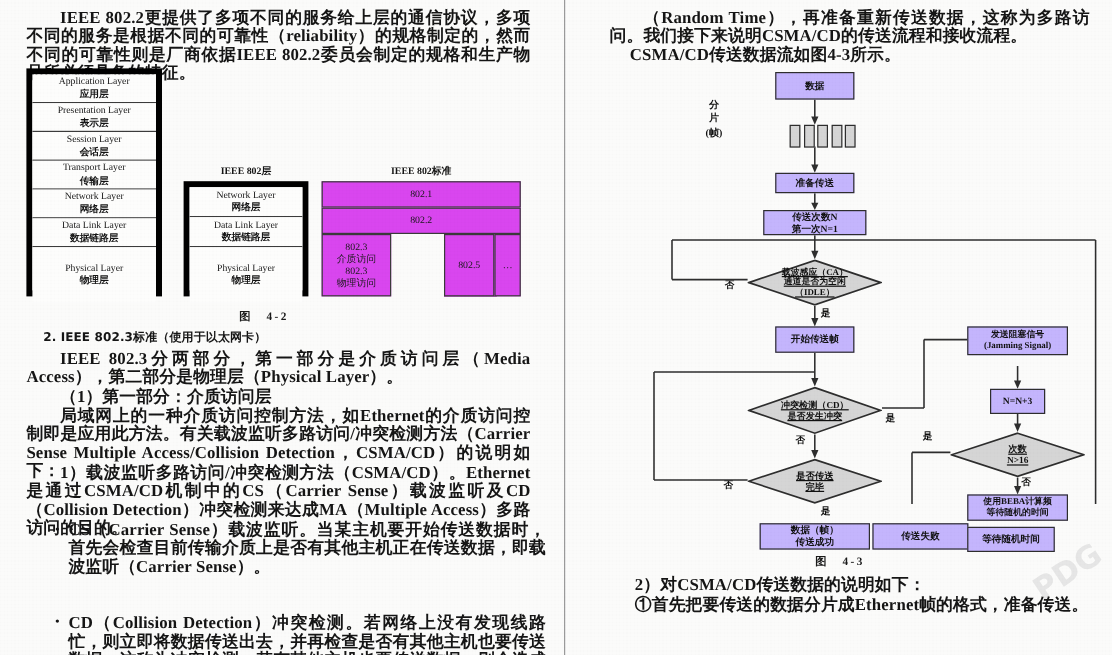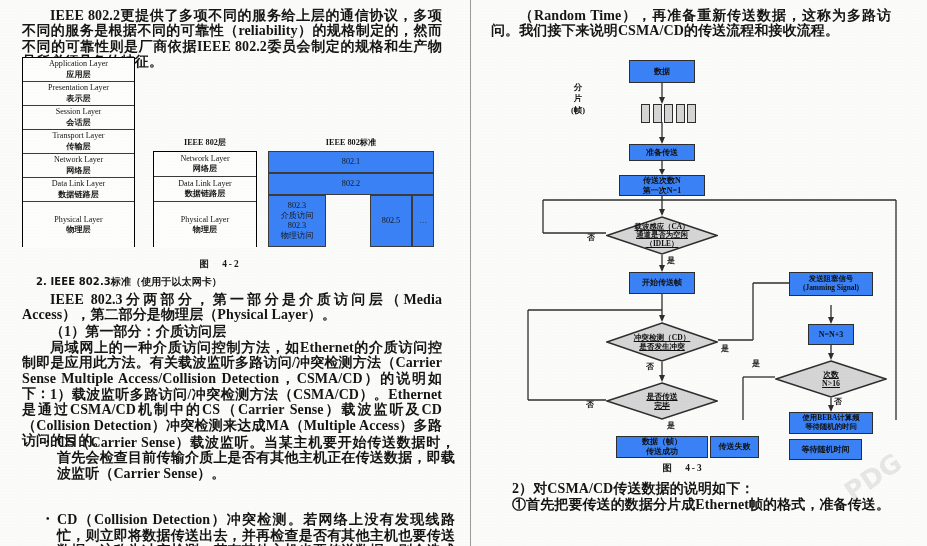--- a/index.html
+++ b/index.html
@@ -24,21 +24,21 @@
     background-image:
       repeating-linear-gradient(0deg, rgba(0,0,0,0.012) 0px, rgba(0,0,0,0.012) 1px, transparent 1px, transparent 3px),
       repeating-linear-gradient(90deg, rgba(0,0,0,0.012) 0px, rgba(0,0,0,0.012) 1px, transparent 1px, transparent 3px);
     opacity: .55;
   }
   .page {
     position: absolute;
     top: 0; bottom: 0;
   }
   .page-left  { left: 0;   width: 470px; }
-  .page-right { left: 453px; width: 457px; }
+  .page-right { left: 470px; width: 457px; }
   .gutter {
     position: absolute;
     left: 470px; top: 0; bottom: 0;
     width: 1px;
     background: #9a9a9a;
   }
   
   .txt {
     position: absolute;
     font-size: 14px;
@@ -66,21 +66,21 @@
     font-size: 10px;
   }
   
   .fig2 {
     position: absolute;
     left: 22px; top: 57px;
     width: 412px; height: 195px;
   }
   .stack {
     position: absolute;
-    border: 1px solid #000000;
+    border: 5px solid #000000;
     box-sizing: border-box;
   }
   .cellrow {
     box-sizing: border-box;
     border-bottom: 1px solid #3b3b3b;
     display: flex;
     flex-direction: column;
     align-items: center;
     justify-content: center;
     font-size: 8.1px;
@@ -99,21 +99,21 @@
     text-align: center;
     color: #151515;
     font-family: "Liberation Serif", serif;
   }
   .flatcell {
     box-sizing: border-box;
     display: flex; align-items: center; justify-content: center;
     font-size: 8.2px;
     text-align: center;
     border: 1px solid #3b3b3b;
-    background: #3b82f6;
+    background: #d946ef;
     line-height: 10.2px;
   }
   .figcap {
     position: absolute;
     font-size: 9.4px;
     text-align: center;
     letter-spacing: 2px;
     font-weight: 600;
   }
   
@@ -124,21 +124,21 @@
     display: flex; flex-direction: column;
     align-items: center; justify-content: center;
     text-align: center;
     font-size: 8px;
     line-height: 9.8px;
     color: #111;
     font-weight: 600;
   }
   .rect {
     border: 1.4px solid #2e2e2e;
-    background: #3b82f6;
+    background: #c4b5fd;
   }
   .dia-wrap { position: absolute; }
   .dia-wrap svg { position: absolute; left: 0; top: 0; }
   .dia-label {
     position: absolute;
     inset: 0;
     display: flex; flex-direction: column;
     align-items: center; justify-content: center;
     text-align: center;
     font-size: 8px;
@@ -266,20 +266,21 @@
   <div class="txt bullet" style="left:22px; top:466px; width:398px;">CD（Collision Detection）冲突检测。若网络上没有发现线路忙，则立即将数据传送出去，并再检查是否有其他主机也要传送数据，这称为冲突检测。若有其他主机也要传送数据，则会造成冲突（Collision）；若没有，则继续传送数据并继续检测有无冲突产生，直到传送完成。</div>
 
 </div>
 
 <div class="gutter"></div>
 
 <div class="page page-right">
 
   <div class="txt" style="left:38px; top:8px; width:400px; text-indent:2em;">（Random Time），再准备重新传送数据，这称为多路访问。我们接下来说明CSMA/CD的传送流程和接收流程。</div>
 
+  <div class="txt" style="left:38px; top:39px; width:400px; text-indent:1.2em;">CSMA/CD传送数据流如图4-3所示。</div>
 
   <div class="fc">
 
     <svg width="457" height="420" style="position:absolute;left:0;top:0;">
       <g stroke="#2e2e2e" stroke-width="1.3" fill="none">
 
         <line x1="209" y1="83" x2="209" y2="100"></line>
         <polygon points="209,104 206,97 212,97" fill="#2e2e2e" stroke="none"></polygon>
 
         <line x1="209" y1="122" x2="209" y2="140"></line>
@@ -386,21 +387,21 @@
       </svg>
       <div class="dia-label" style="white-space:pre-line; font-size:7.8px; line-height:9.2px;">是否传送
 完毕</div>
     </div>
     <div class="edge-label" style="left:133px; top:399px;">否</div>
     <div class="edge-label" style="left:214px; top:420px;">是</div>
 
     <div class="node rect" style="left:163px; top:436px; width:92px; height:22px; white-space:pre-line;">数据（帧）
 传送成功</div>
 
-    <div class="node rect" style="left:257px; top:436px; width:49px; height:22px;">传送失败</div>
+    <div class="node rect" style="left:257px; top:436px; width:80px; height:22px;">传送失败</div>
 
     <div class="node rect" style="left:336px; top:272px; width:84px; height:24px; white-space:pre-line; font-size:7.4px; line-height:8.8px;">发送阻塞信号
 (Jamming Signal)</div>
 
     <div class="node rect" style="left:355px; top:324px; width:46px; height:21px;">N=N+3</div>
 
     <div class="dia-wrap" style="left:322px; top:360px; width:112px; height:38px;">
       <svg width="112" height="38">
         <polygon points="56,1 111,19 56,37 1,19" fill="#d5d5d5" stroke="#2e2e2e" stroke-width="1.4"></polygon>
       </svg>

